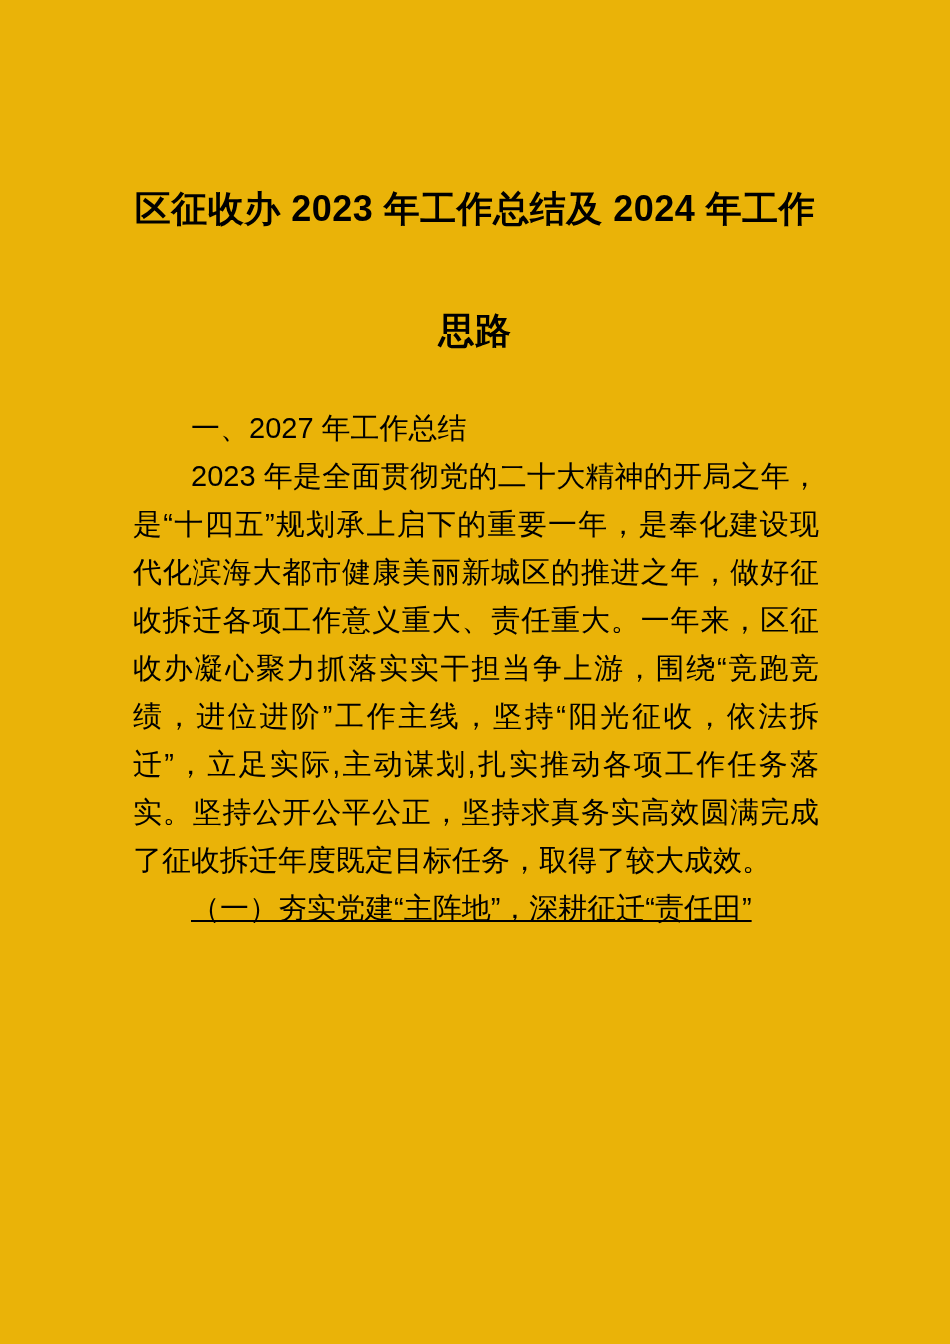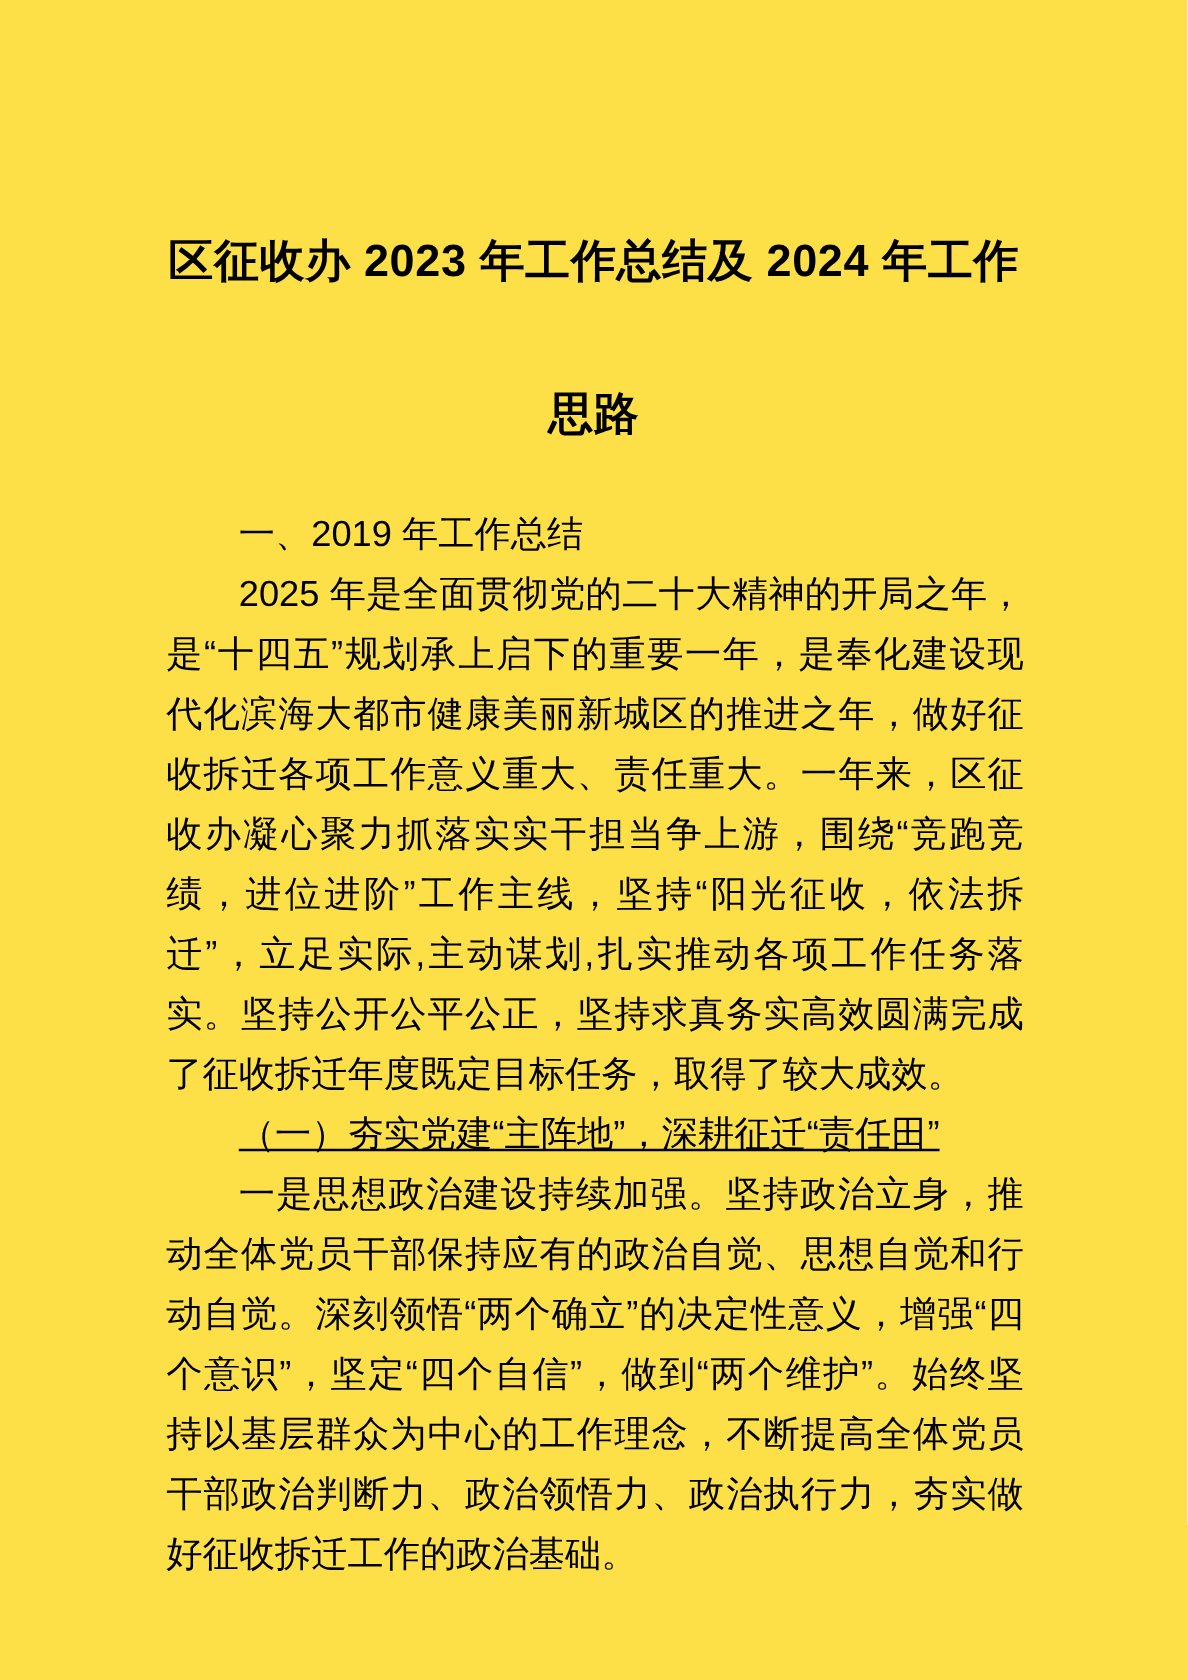--- a/index.html
+++ b/index.html
@@ -12,21 +12,21 @@
     height: 1344px;
     font-family: "Liberation Sans", "DejaVu Sans", sans-serif;
     color: #000000;
     -webkit-font-smoothing: none;
   }
 
   .page {
     position: relative;
     width: 950px;
     height: 1344px;
-    background: #fde047;
+    background: #eab308;
     box-sizing: border-box;
     overflow: hidden;
   }
 
   .doc-title {
     position: absolute;
     left: 133px;
     top: 148px;
     width: 684px;
     text-align: center;
@@ -68,23 +68,22 @@
 </style>
 </head>
 <body>
 
 <div class="page">
 
   <div class="doc-title">区征收办 2023 年工作总结及 2024 年工作思路</div>
 
   <div class="body-block">
 
-    <p class="para section-head">一、2019 年工作总结</p>
+    <p class="para section-head">一、2027 年工作总结</p>
 
-    <p class="para">2025 年是全面贯彻党的二十大精神的开局之年，是“十四五”规划承上启下的重要一年，是奉化建设现代化滨海大都市健康美丽新城区的推进之年，做好征收拆迁各项工作意义重大、责任重大。一年来，区征收办凝心聚力抓落实实干担当争上游，围绕“竞跑竞绩，进位进阶”工作主线，坚持“阳光征收，依法拆迁”，立足实际,主动谋划,扎实推动各项工作任务落实。坚持公开公平公正，坚持求真务实高效圆满完成了征收拆迁年度既定目标任务，取得了较大成效。</p>
+    <p class="para">2023 年是全面贯彻党的二十大精神的开局之年，是“十四五”规划承上启下的重要一年，是奉化建设现代化滨海大都市健康美丽新城区的推进之年，做好征收拆迁各项工作意义重大、责任重大。一年来，区征收办凝心聚力抓落实实干担当争上游，围绕“竞跑竞绩，进位进阶”工作主线，坚持“阳光征收，依法拆迁”，立足实际,主动谋划,扎实推动各项工作任务落实。坚持公开公平公正，坚持求真务实高效圆满完成了征收拆迁年度既定目标任务，取得了较大成效。</p>
 
     <p class="para sub-head">（一）夯实党建“主阵地”，深耕征迁“责任田”</p>
 
-    <p class="para">一是思想政治建设持续加强。坚持政治立身，推动全体党员干部保持应有的政治自觉、思想自觉和行动自觉。深刻领悟“两个确立”的决定性意义，增强“四个意识”，坚定“四个自信”，做到“两个维护”。始终坚持以基层群众为中心的工作理念，不断提高全体党员干部政治判断力、政治领悟力、政治执行力，夯实做好征收拆迁工作的政治基础。</p>
 
   </div>
 
 </div>
 
 </body></html>

